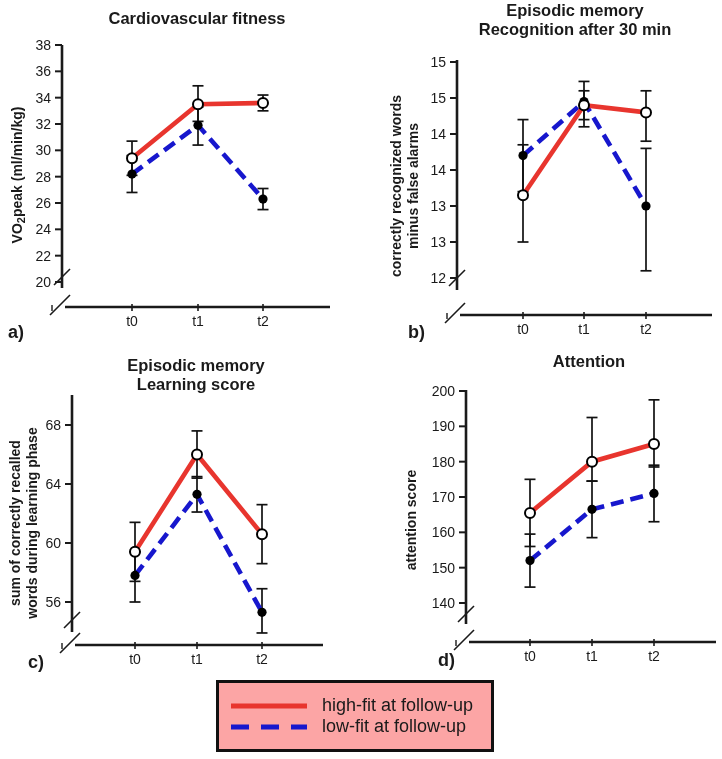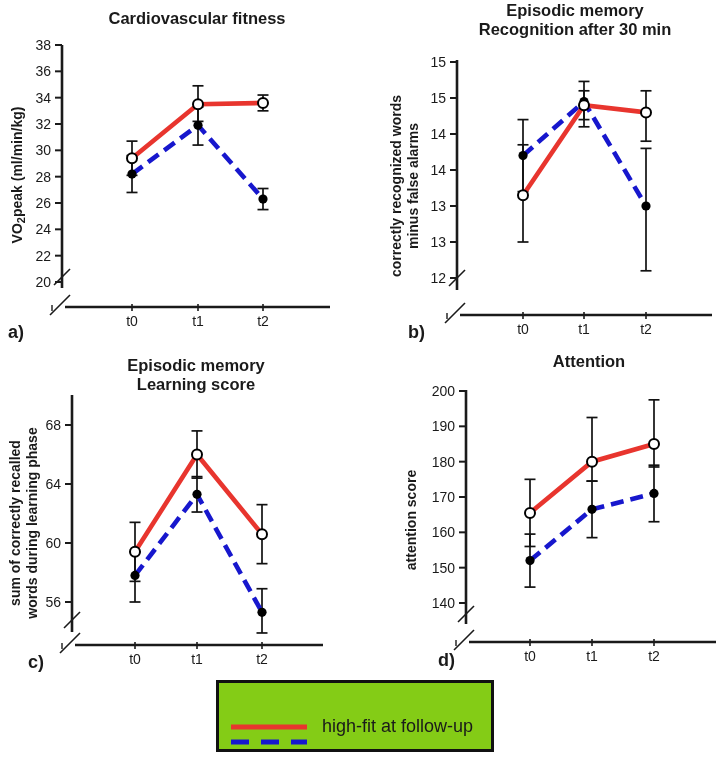--- a/index.html
+++ b/index.html
@@ -14,22 +14,22 @@
   #panel-d{left:361px;top:340px;}
   .panel svg{overflow:visible;display:block;}
   svg text{fill:#1a1a1a;font-family:"Liberation Sans",sans-serif;}
   .title{font-size:16.5px;font-weight:bold;}
   .tick{font-size:14px;}
   .cat{font-size:14px;}
   .ylab{font-size:14px;font-weight:bold;}
   .letter{font-size:18px;font-weight:bold;}
   .legend{
     position:absolute;left:216px;top:680px;width:278px;height:72px;
-    border:3px solid #111111;box-sizing:border-box;background:#84cc16;
-    display:flex;flex-direction:column;justify-content:flex-end;
+    border:3px solid #111111;box-sizing:border-box;background:#fca5a5;
+    display:flex;flex-direction:column;justify-content:center;
     padding:2px 6px;
   }
   .legend-row{display:flex;align-items:center;}
   .legend-sample{width:80px;height:10px;margin:0 13px 0 4px;flex:none;overflow:visible;}
   .legend-label{font-size:18px;color:#1a1a1a;white-space:nowrap;}
 </style>
 </head>
 <body>
 
 <div id="figure">
@@ -314,15 +314,16 @@
     <div class="legend-row">
       <svg class="legend-sample">
         <line x1="2" y1="5" x2="78" y2="5" stroke-width="5" stroke="#e8352e"></line>
       </svg>
       <span class="legend-label">high-fit at follow-up</span>
     </div>
     <div class="legend-row">
       <svg class="legend-sample">
         <line x1="2" y1="5" x2="78" y2="5" stroke-width="5" stroke="#1717cd" stroke-dasharray="18 12"></line>
       </svg>
+      <span class="legend-label">low-fit at follow-up</span>
     </div>
   </div>
 </div>
 
 </body></html>

